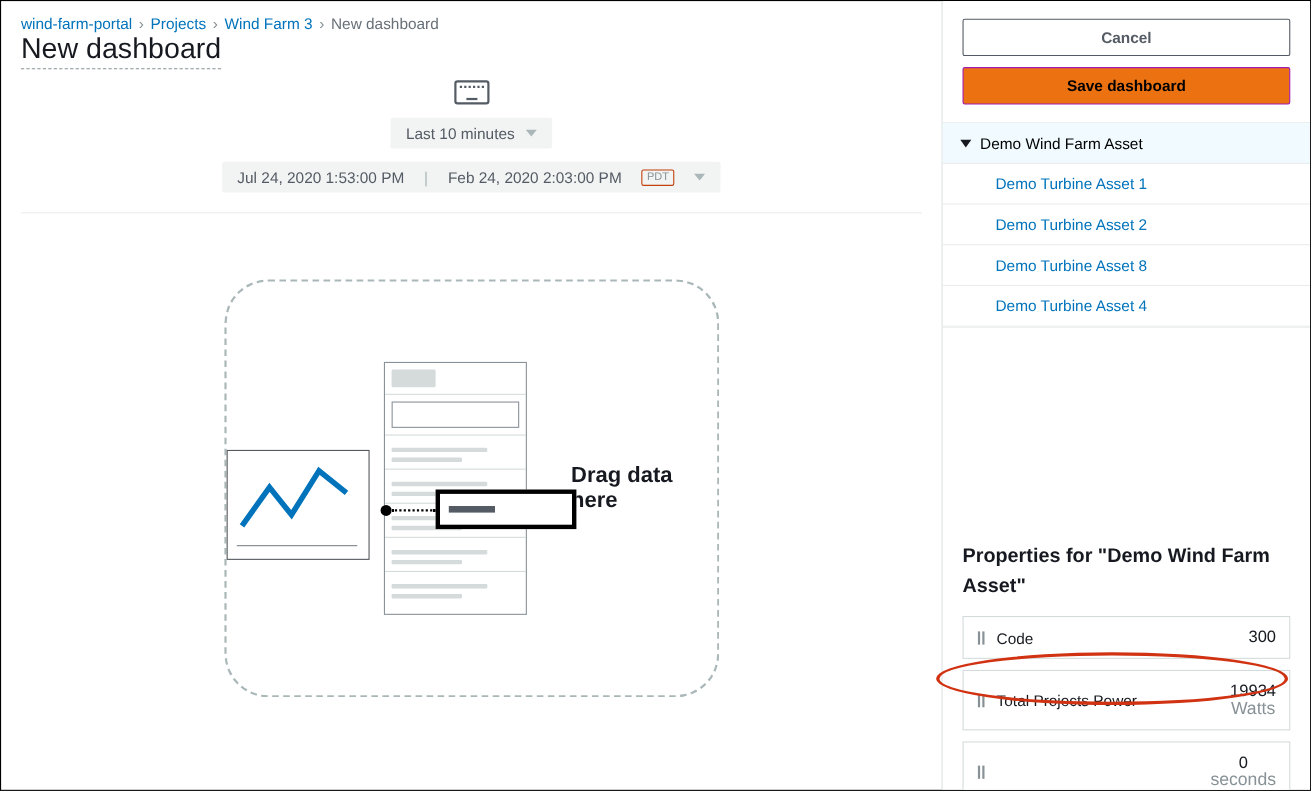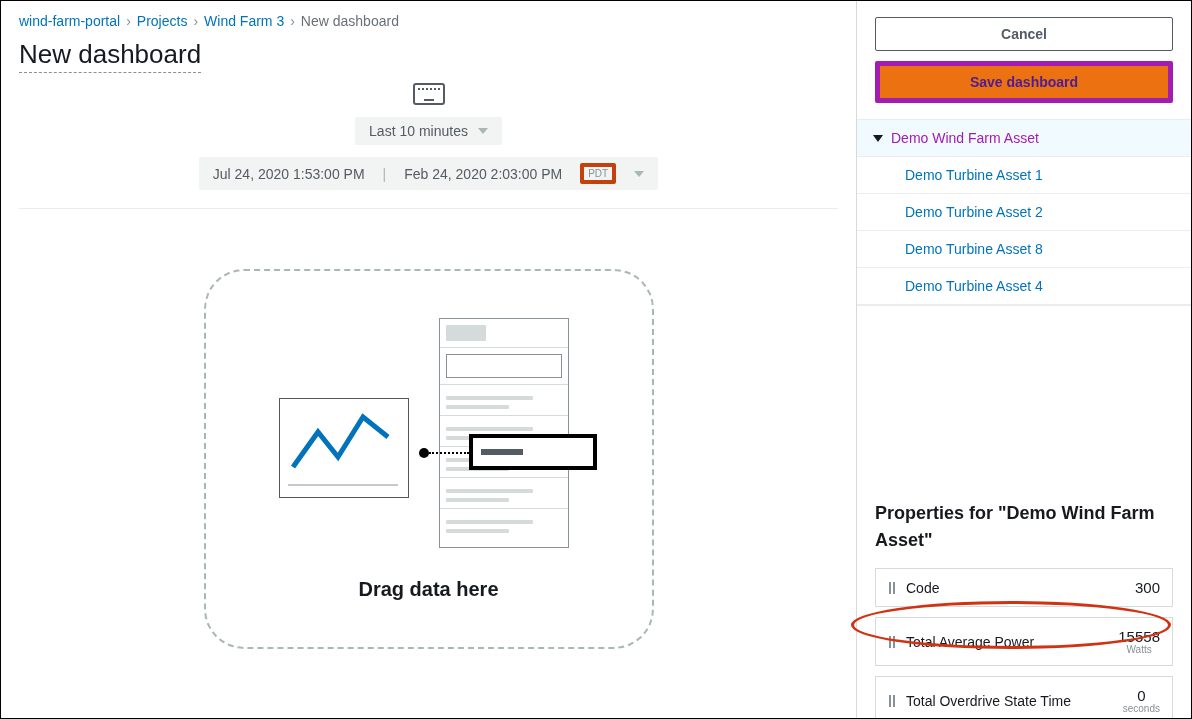--- a/index.html
+++ b/index.html
@@ -22,21 +22,20 @@
     flex: 1;
     padding: 12px 18px;
     border-right: 1px solid #d5dbdb;
     overflow: hidden;
   }
   .breadcrumb {
     display: flex;
     align-items: flex-start;
     gap: 6px;
     font-size: 14px;
-    margin-bottom: 10px;
   }
   .breadcrumb a { color: #0073bb; text-decoration: none; }
   .breadcrumb .sep { color: #879196; }
   .breadcrumb .current { color: #687078; }
   .page-title {
     font-size: 26px;
     font-weight: 400;
     border-bottom: 1px dashed #879196;
     display: inline-block;
     padding-bottom: 2px;
@@ -80,30 +79,30 @@
     background: #f2f3f3;
     padding: 6px 14px;
     border-radius: 2px;
     display: flex;
     align-items: center;
     gap: 18px;
     color: #545b64;
   }
   .time-range .divider { color:#aab7b8; }
   .tz-badge {
-    border:4px solid #c2410c; font-size:10px; padding:1px 4px; border-radius:2px; color:#879196;
+    border:1px solid #c2410c; font-size:10px; padding:1px 4px; border-radius:2px; color:#879196;
   }
   hr.rule { border:none; border-top:1px solid #eaeded; margin-bottom: 60px;}
   .dropzone-wrap { display:flex; justify-content:center; }
   .dropzone {
     width: 450px;
     height: 380px;
     border: 2px dashed #aab7b8;
     border-radius: 40px;
-    display:flex; flex-direction:column; align-items:center; justify-content:center;
+    display:flex; flex-direction:row; align-items:center; justify-content:center;
     gap: 30px;
   }
   .dz-graphic { position: relative; width: 300px; height: 230px; }
   .dz-list {
     position:absolute; right:10px; top:0; width:130px; height:230px;
     border:1px solid #8a9299; background:#fff;
   }
   .dz-list-header { height:16px; background:#d5dbdb; margin:6px; border-radius:1px; width:40px;}
   .dz-row { border-top:1px solid #d5dbdb; padding:6px; }
   .dz-row .bar { height:24px; border:1px solid #8a9299; }
@@ -130,24 +129,24 @@
   }
   .sb-actions {
     display:flex; justify-content:flex-end; gap:10px; padding:16px 18px;
     border-bottom:1px solid #eaeded;
     flex-direction:column;
   }
   .btn {
     padding:8px 18px; font-size:14px; border-radius:2px; cursor:pointer; font-weight:700;
   }
   .btn-secondary { background:#fff; border:1px solid #545b64; color:#545b64;}
-  .btn-primary { background:#ec7211; border:5px solid #a21caf; color:#4c1d95;}
+  .btn-primary { background:#ec7211; border:1px solid #a21caf; color:#000000;}
   .asset-tree { border-bottom:1px solid #eaeded; }
   .tree-item {
-    padding:10px 16px 10px 28px; border-bottom:1px solid #eaeded; font-size:14px; color:#a21caf;
+    padding:10px 16px 10px 28px; border-bottom:1px solid #eaeded; font-size:14px; color:#000000;
     display:flex; align-items:center; gap:8px; cursor:pointer;
   }
   .tree-item.root { background:#f1faff; padding-left:16px;}
   .tree-item.child { padding-left:48px; color:#0073bb;}
   .tree-caret {
     width:0;height:0;border-left:5px solid transparent;border-right:5px solid transparent;border-top:7px solid #16191f;
   }
   .sb-spacer { flex:0 0 180px; }
   .props {
     padding:14px 18px 0 18px;
@@ -160,21 +159,21 @@
   }
   .prop-row .grip {
     width:8px; display:flex; flex-direction:column; gap:6px; margin-right:10px;
     justify-content:center;
   }
   .prop-row .grip span{height:12px;width:2px;background:#879196;display:inline-block;}
   .prop-row .grip{flex-direction:row;gap:2px;}
   .prop-label { flex:1; color:#16191f;}
   .prop-val { text-align:center; }
   .prop-val .num{ font-size:15px;}
-  .prop-val .unit{ font-size:10px; color:#879196; display:block; line-height:1;}
+  .prop-val .unit{ font-size:16px; color:#879196; display:block; line-height:1;}
   .highlight-ring {
     position:absolute;
     border:3px solid #d13212;
     border-radius:50%/50%;
     pointer-events:none;
   }
 </style>
 </head>
 <body>
 
@@ -287,33 +286,32 @@
           <span class="num">300</span>
           <span class="unit"></span>
         </div>
       </div>
 
       <div class="prop-row">
         <div class="grip">
             <span></span>
             <span></span>
           </div>
-        <div class="prop-label">Total Average Power</div>
+        <div class="prop-label">Total Projects Power</div>
         <div class="prop-val">
-          <span class="num">15558</span>
+          <span class="num">19934</span>
           <span class="unit">Watts</span>
         </div>
       </div>
 
       <div class="prop-row">
         <div class="grip">
             <span></span>
             <span></span>
           </div>
-        <div class="prop-label">Total Overdrive State Time</div>
         <div class="prop-val">
           <span class="num">0</span>
           <span class="unit">seconds</span>
         </div>
       </div>
 
       <div class="highlight-ring" style="left:-6px; top:115px; width:320px; height:48px;"></div>
     </div>
   </aside>
 </div>

